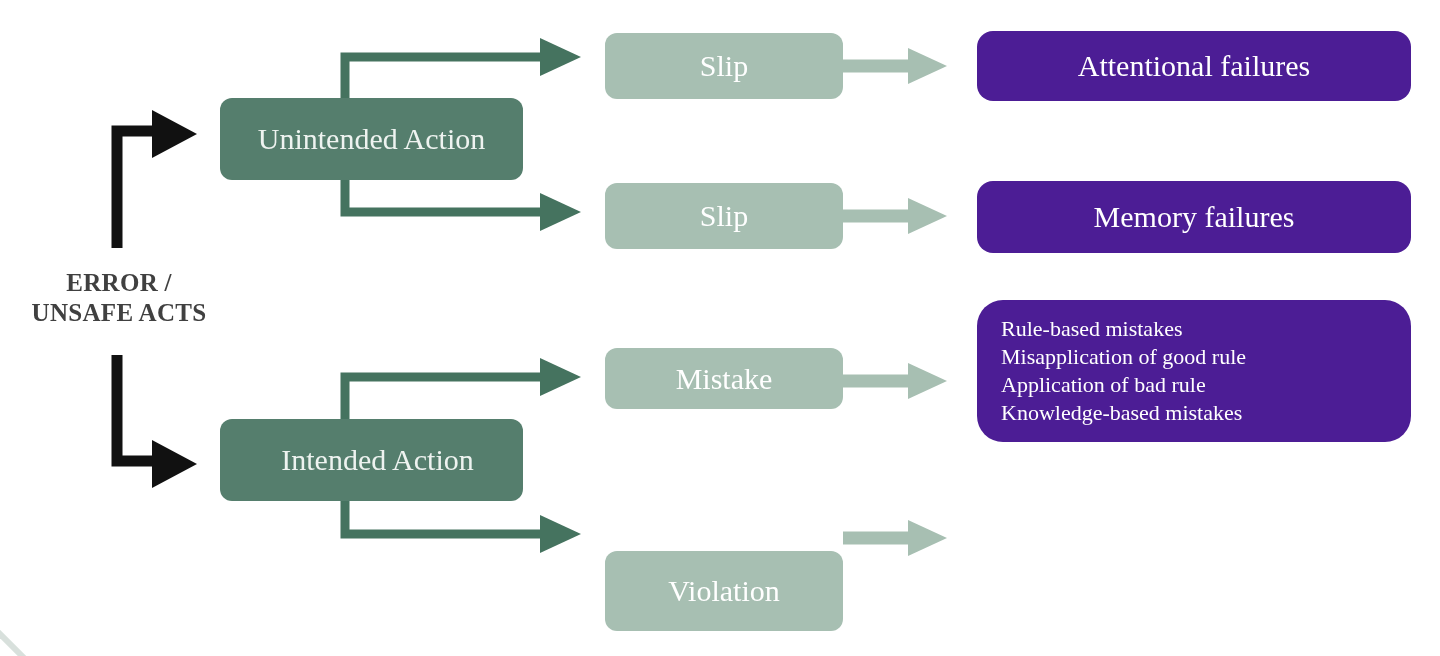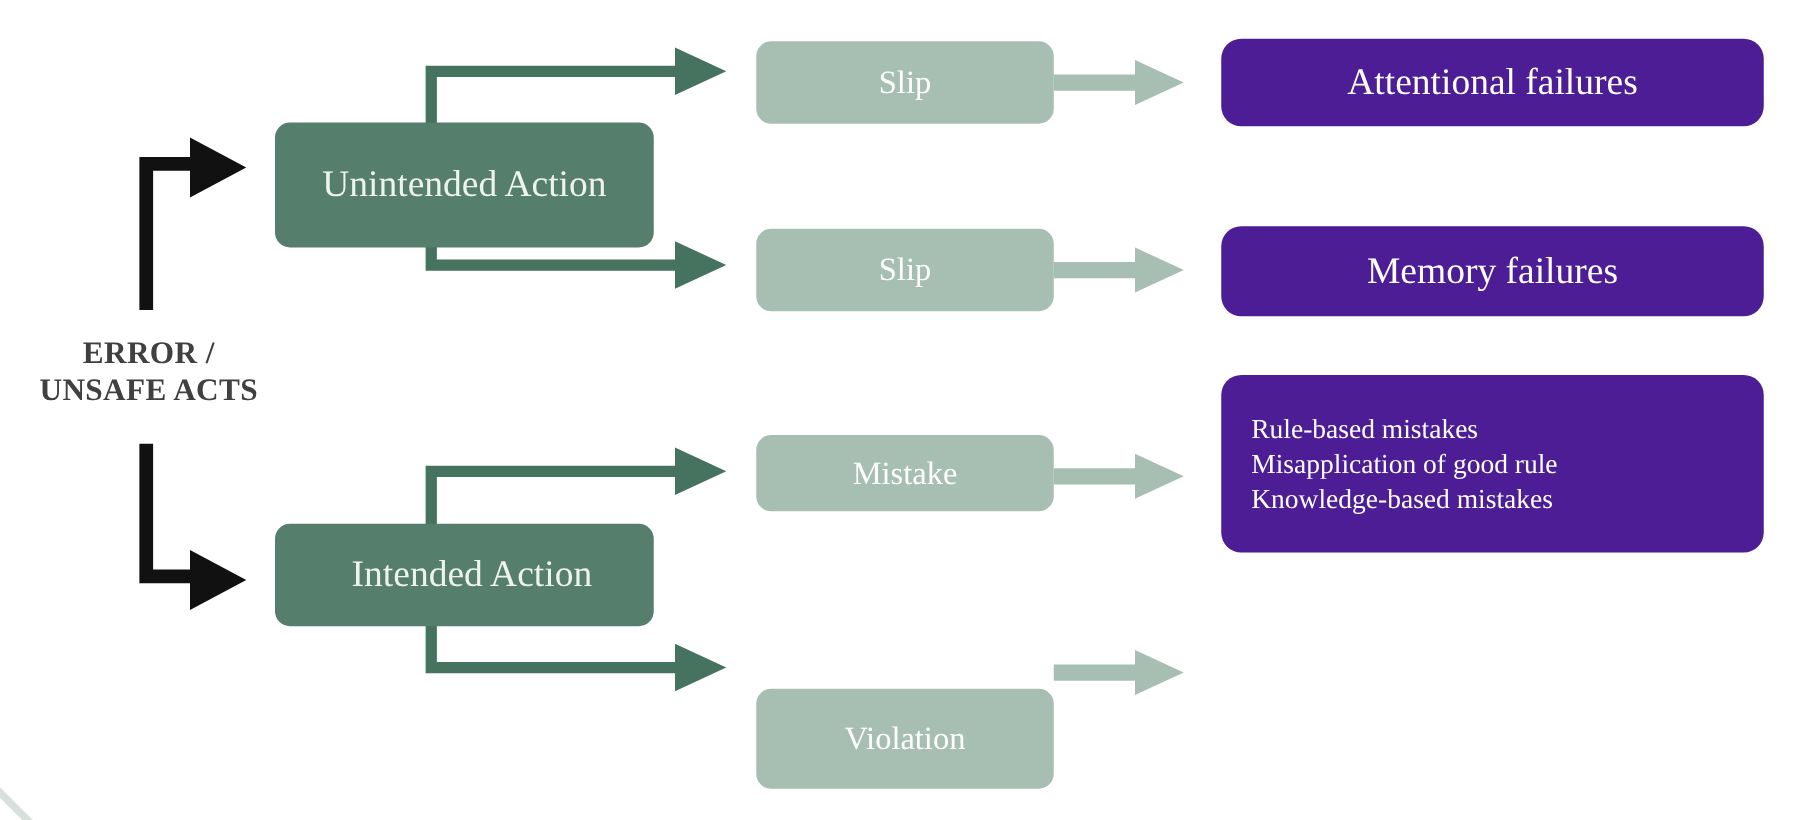--- a/index.html
+++ b/index.html
@@ -34,39 +34,40 @@
   .dark-box {
     background: #557e6d;
     color: #eef3f0;
     font-size: 30px;
     border-radius: 12px;
     z-index: 4;
   }
   .light-box {
     background: #a7bfb2;
     color: #ffffff;
-    font-size: 26px;
+    font-size: 30px;
     border-radius: 12px;
     z-index: 4;
   }
   .gray-box {
     background: #4c1d95;
     color: #ffffff;
     border-radius: 16px;
     z-index: 4;
   }
   .gray-box.single {
     font-size: 30px;
     justify-content: center;
   }
   .gray-box.listbox {
     flex-direction: column;
     justify-content: center;
     align-items: flex-start;
     padding-left: 24px;
+    border-radius: 26px;
   }
   .gray-box.listbox .li {
     font-size: 22px;
     line-height: 1.28;
     white-space: nowrap;
   }
   .root-label {
     position: absolute;
     text-align: center;
     font-weight: bold;
@@ -138,21 +139,21 @@
     <g opacity="0.30">
       <line x1="-4" y1="630" x2="30" y2="664" stroke="#7f9c8d" stroke-width="6"></line>
     </g>
   </svg>
 
   <div class="root-label" style="left:0px; top:268px; width:238px;">
     <span>ERROR /</span>
     <span class="l2">UNSAFE ACTS</span>
   </div>
 
-  <div class="box dark-box center" style="left:220px; top:98px; width:303px; height:100px;">
+  <div class="box dark-box center" style="left:220px; top:98px; width:303px; height:82px;">
     <span>Unintended Action</span>
   </div>
 
   <div class="box dark-box center" style="left:220px; top:419px; width:303px; height:82px;padding-left:12px;">
     <span>Intended Action</span>
   </div>
 
   <div class="box light-box center" style="left:605px; top:33px; width:238px; height:66px;">
     <span>Slip</span>
   </div>
@@ -173,17 +174,18 @@
     <span>Attentional failures</span>
   </div>
 
   <div class="box gray-box single" style="left:977px; top:181px; width:434px; height:72px;">
     <span>Memory failures</span>
   </div>
 
   <div class="box gray-box listbox" style="left:977px; top:300px; width:434px; height:142px;">
     <span class="li">Rule-based mistakes</span>
     <span class="li">Misapplication of good rule</span>
+    <span class="li">Application of bad rule</span>
     <span class="li">Knowledge-based mistakes</span>
   </div>
 
 
 </div>
 
 </body></html>

